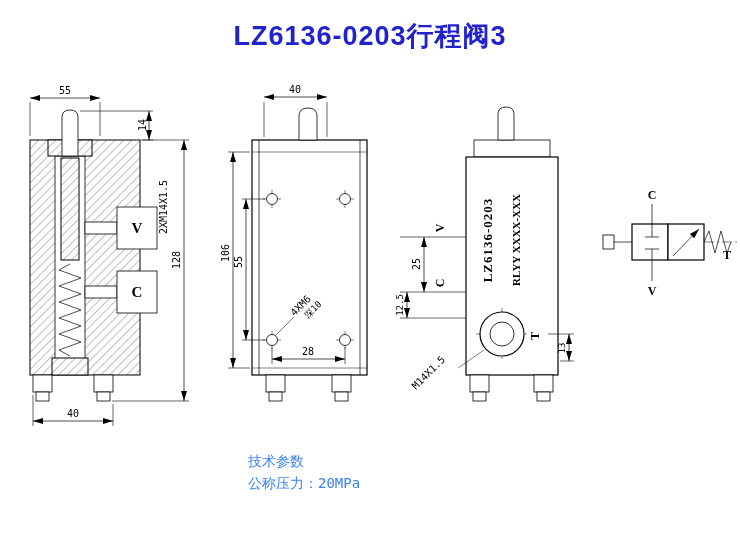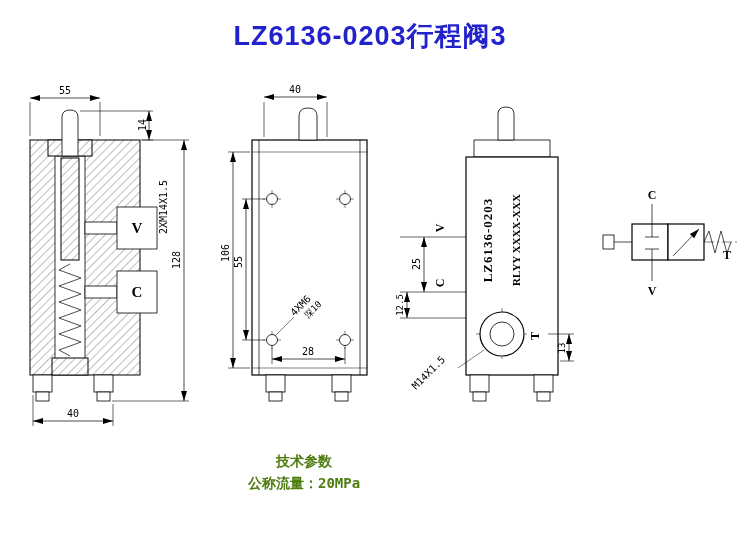--- a/index.html
+++ b/index.html
@@ -3,23 +3,23 @@
 <meta charset="utf-8">
 <style>
   * { margin:0; padding:0; box-sizing:border-box; }
   html,body { width:740px; height:537px; background:#fff; overflow:hidden; }
   .page { position:relative; width:740px; height:537px; background:#fff;
           font-family:"Liberation Sans",sans-serif; }
   .title { position:absolute; top:18px; left:0; width:100%; text-align:center;
            font-size:27px; font-weight:bold; letter-spacing:1px;
            color:var(--title,#2222cc); font-family:"Liberation Sans",sans-serif; }
   .drawing { position:absolute; top:0; left:0; width:740px; height:537px; }
-  .specs { position:absolute; left:248px; top:450px; color:#4d7c0f;
-           font-family:"DejaVu Sans Mono",monospace; font-weight:bold;
-           font-size:14px; line-height:22px;text-align:center; }
+  .specs { position:absolute; left:248px; top:450px; color:#3b82f6;
+           font-family:"DejaVu Sans Mono",monospace; font-weight:normal;
+           font-size:14px; line-height:22px; }
   svg text { fill:#000; font-family:"DejaVu Sans Mono",monospace; }
   .dim    { font-size:10px; }
   .dim-sm { font-size:9px; }
   .port    { font-size:15px; font-weight:bold; font-family:"Liberation Serif",serif; }
   .port-sm { font-size:12px; font-weight:bold; font-family:"Liberation Serif",serif; }
   .model  { font-size:13px; font-weight:bold; letter-spacing:1px; font-family:"Liberation Serif",serif; }
   .serial { font-size:11px; font-weight:bold; font-family:"Liberation Serif",serif; }
   .outline   { fill:#fff; stroke:#000; stroke-width:1.2; }
   .whitefill { fill:#fff; stroke:#000; stroke-width:0.8; }
   .hatched   { fill:url(#hatch); stroke:#000; stroke-width:1; }
@@ -258,16 +258,16 @@
 
       <text class="port-sm" x="727" y="259" text-anchor="middle">T</text>
 
       <line class="thin" x1="652" y1="260" x2="652" y2="281"></line>
       <text class="port-sm" x="652" y="295" text-anchor="middle">V</text>
     </g>
   </svg>
 
   <div class="specs">
     <div>技术参数</div>
-    <div>公称流量：20MPa</div>
+    <div>公称压力：20MPa</div>
   </div>
 
 </div>
 
 </body></html>

